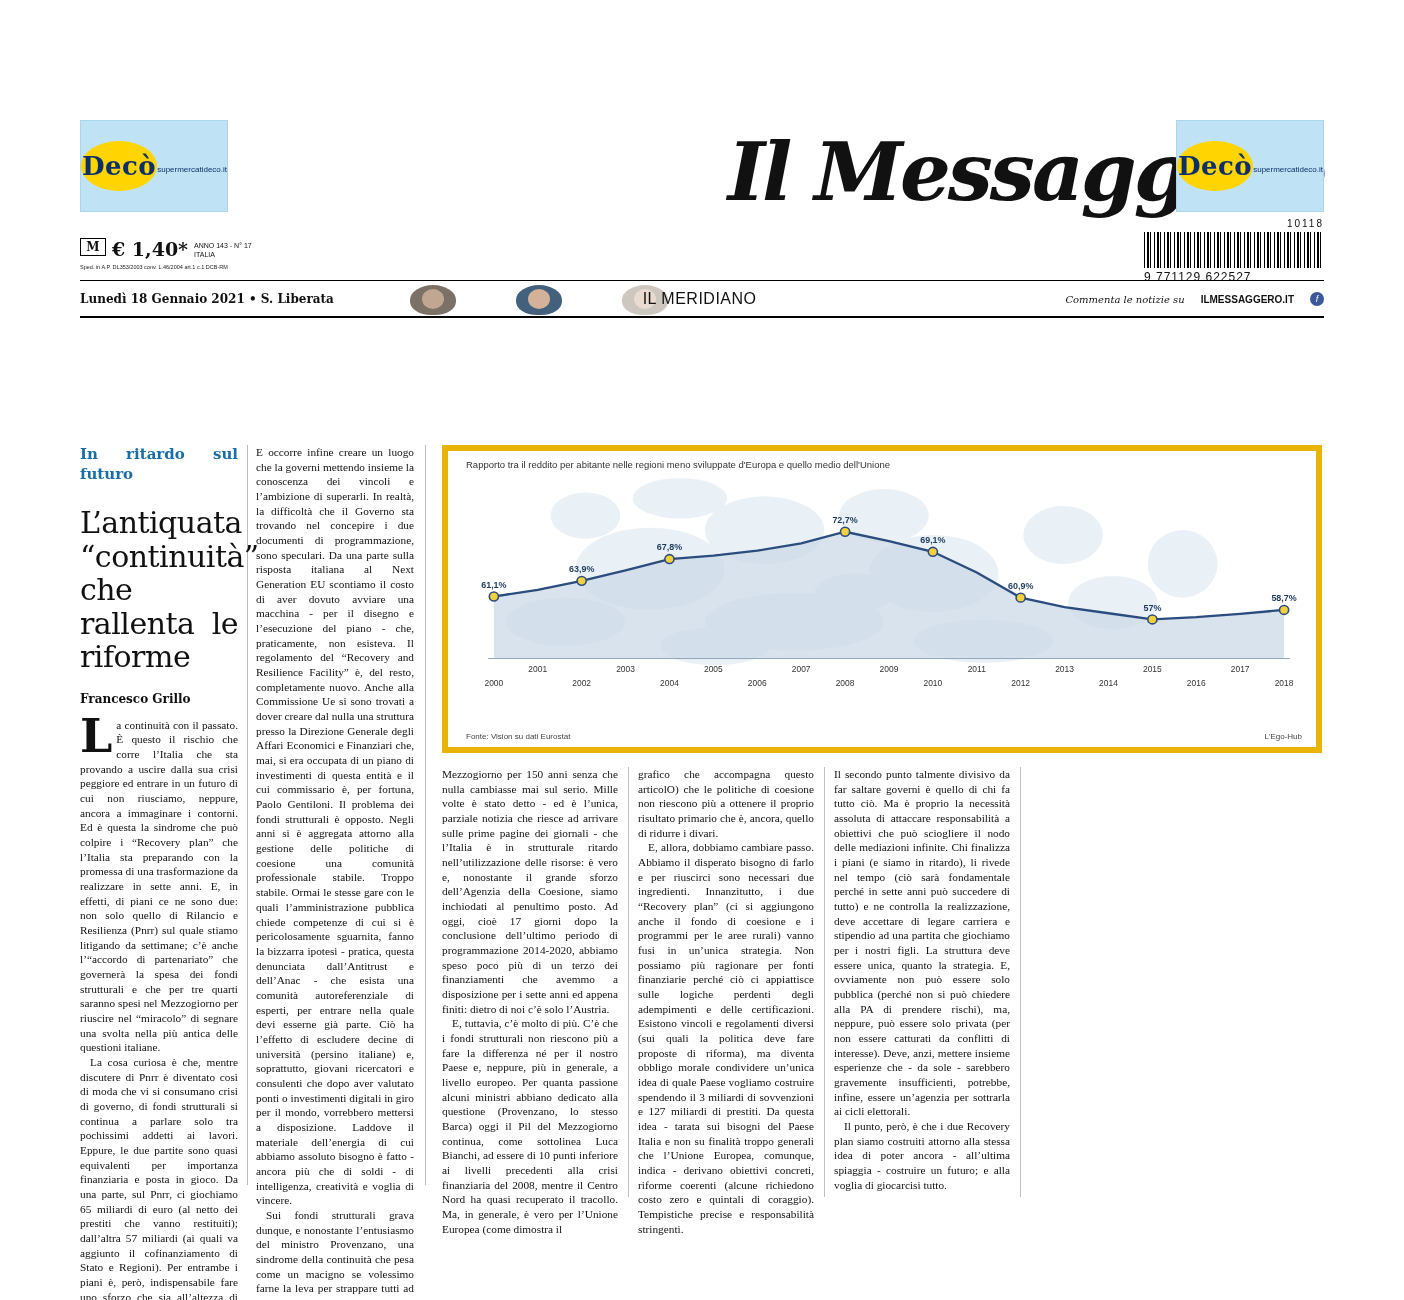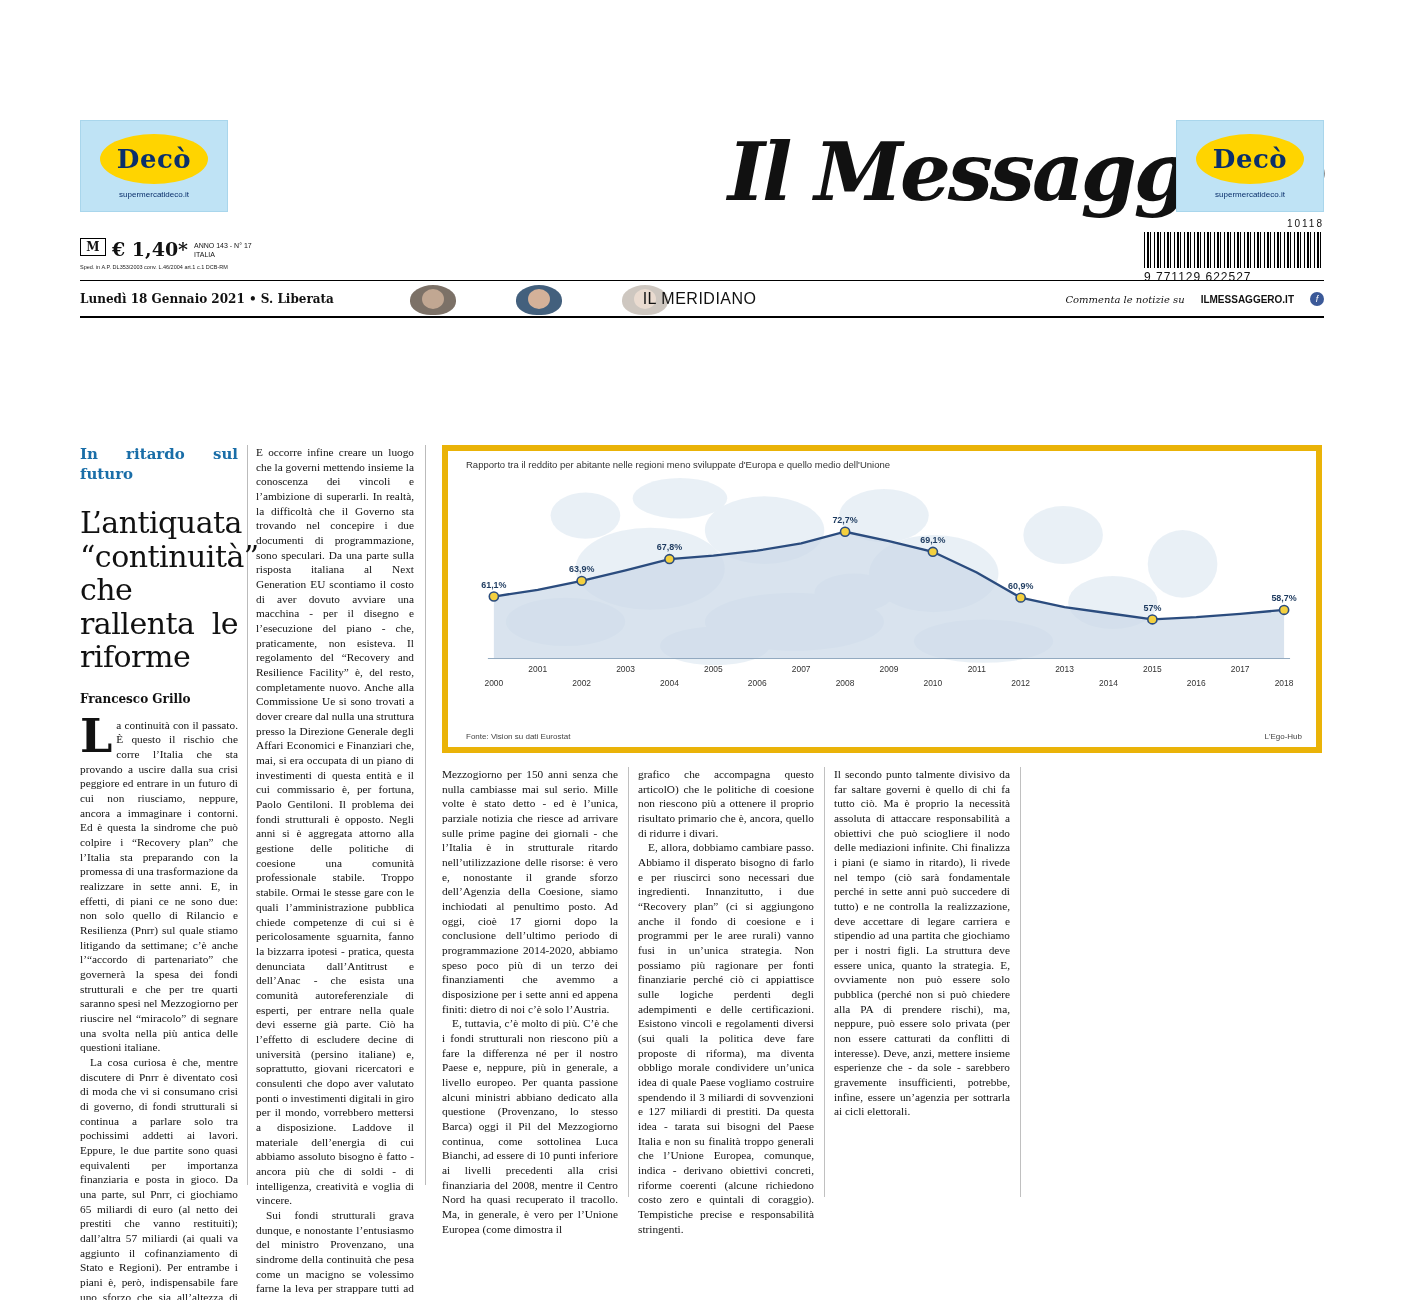--- a/index.html
+++ b/index.html
@@ -12,21 +12,21 @@
     position: relative;
     overflow: hidden;
   }
   .page { position: relative; width: 1404px; height: 1300px; padding: 0; }
 
   
   .masthead { position: relative; height: 200px; margin: 120px 80px 0 80px; }
   .deco-logo {
     position: absolute; top: 0; width: 148px; height: 92px;
     background: #bfe3f5; border: 1px solid #a9d6ec;
-    display: flex; flex-direction: column; align-items: center; justify-content: center;
+    display: flex; flex-direction: row; align-items: center; justify-content: center;
   }
   .deco-logo.left { left: 0; }
   .deco-logo.right { right: 0; }
   .deco-oval {
     width: 108px; height: 50px; background: #ffd400; border-radius: 50%;
     display: flex; align-items: center; justify-content: center;
     font-family: "DejaVu Serif", serif; font-weight: bold; font-size: 26px; color: #0a2f6b;
     letter-spacing: 0.5px;
   }
   .deco-sub { font-family: "Liberation Sans", sans-serif; font-size: 8px; color: #0a2f6b; margin-top: 6px; }
@@ -297,18 +297,19 @@
       <div class="lcol l1">
         <p class="first">Mezzogiorno per 150 anni senza che nulla cambiasse mai sul serio. Mille volte è stato detto - ed è l’unica, parziale notizia che riesce ad arrivare sulle prime pagine dei giornali - che l’Italia è in strutturale ritardo nell’utilizzazione delle risorse: è vero e, nonostante il grande sforzo dell’Agenzia della Coesione, siamo inchiodati al penultimo posto. Ad oggi, cioè 17 giorni dopo la conclusione dell’ultimo periodo di programmazione 2014-2020, abbiamo speso poco più di un terzo dei finanziamenti che avemmo a disposizione per i sette anni ed appena finiti: dietro di noi c’è solo l’Austria.</p>
         <p>E, tuttavia, c’è molto di più. C’è che i fondi strutturali non riescono più a fare la differenza né per il nostro Paese e, neppure, più in generale, a livello europeo. Per quanta passione alcuni ministri abbiano dedicato alla questione (Provenzano, lo stesso Barca) oggi il Pil del Mezzogiorno continua, come sottolinea Luca Bianchi, ad essere di 10 punti inferiore ai livelli precedenti alla crisi finanziaria del 2008, mentre il Centro Nord ha quasi recuperato il tracollo. Ma, in generale, è vero per l’Unione Europea (come dimostra il</p>
       </div>
       <div class="lcol l2">
         <p class="first">grafico che accompagna questo articolO) che le politiche di coesione non riescono più a ottenere il proprio risultato primario che è, ancora, quello di ridurre i divari.</p>
         <p>E, allora, dobbiamo cambiare passo. Abbiamo il disperato bisogno di farlo e per riuscirci sono necessari due ingredienti. Innanzitutto, i due “Recovery plan” (ci si aggiungono anche il fondo di coesione e i programmi per le aree rurali) vanno fusi in un’unica strategia. Non possiamo più ragionare per fonti finanziarie perché ciò ci appiattisce sulle logiche perdenti degli adempimenti e delle certificazioni. Esistono vincoli e regolamenti diversi (sui quali la politica deve fare proposte di riforma), ma diventa obbligo morale condividere un’unica idea di quale Paese vogliamo costruire spendendo il 3 miliardi di sovvenzioni e 127 miliardi di prestiti. Da questa idea - tarata sui bisogni del Paese Italia e non su finalità troppo generali che l’Unione Europea, comunque, indica - derivano obiettivi concreti, riforme coerenti (alcune richiedono costo zero e quintali di coraggio). Tempistiche precise e responsabilità stringenti.</p>
       </div>
       <div class="lcol l3">
         <p class="first">Il secondo punto talmente divisivo da far saltare governi è quello di chi fa tutto ciò. Ma è proprio la necessità assoluta di attaccare responsabilità a obiettivi che può sciogliere il nodo delle mediazioni infinite. Chi finalizza i piani (e siamo in ritardo), li rivede nel tempo (ciò sarà fondamentale perché in sette anni può succedere di tutto) e ne controlla la realizzazione, deve accettare di legare carriera e stipendio ad una partita che giochiamo per i nostri figli. La struttura deve essere unica, quanto la strategia. E, ovviamente non può essere solo pubblica (perché non si può chiedere alla PA di prendere rischi), ma, neppure, può essere solo privata (per non essere catturati da conflitti di interesse). Deve, anzi, mettere insieme esperienze che - da sole - sarebbero gravemente insufficienti, potrebbe, infine, essere un’agenzia per sottrarla ai cicli elettorali.</p>
+        <p>Il punto, però, è che i due Recovery plan siamo costruiti attorno alla stessa idea di poter ancora - all’ultima spiaggia - costruire un futuro; e alla voglia di giocarcisi tutto.</p>
       </div>
       <div class="lcol l4"></div>
     </div>
 
   </div>
 </div>
 
 </body></html>

